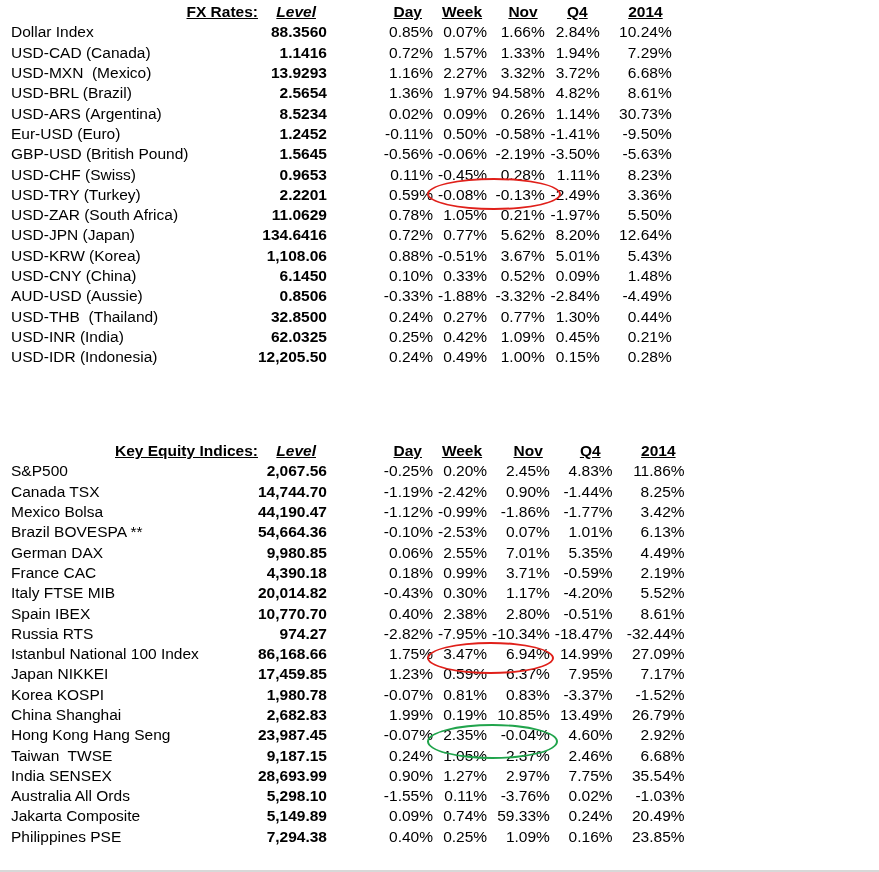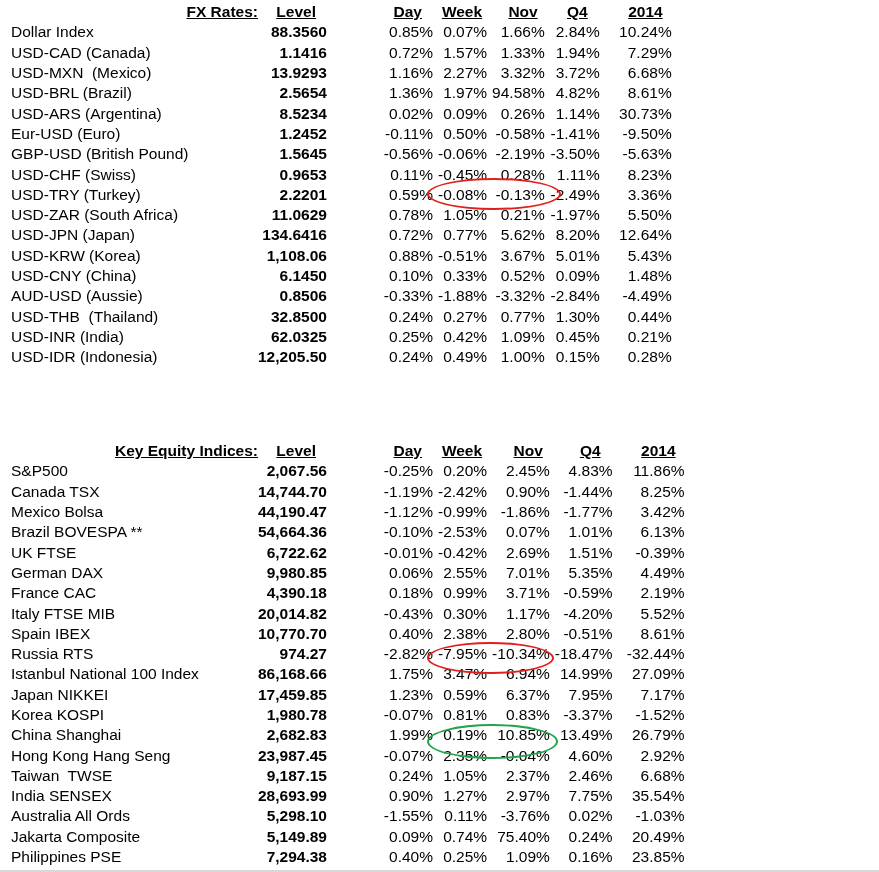--- a/index.html
+++ b/index.html
@@ -26,21 +26,21 @@
     text-align: right;
     font-weight: bold;
     text-decoration: underline;
     white-space: pre;
   }
   th.colh {
     text-align: right;
     font-weight: bold;
     text-decoration: underline;
   }
-  th.c0 { padding-right: 16px; }
+  th.c0 { padding-right: 16px; font-style: italic; }
   th.c1 { padding-right: 16px; }
   th.c2 { padding-right: 10px; margin-left: 40px; }
   th.c3 { padding-right: 12px; }
   th.c4 { padding-right: 17px; }
   th.c5 { padding-right: 14px; }
   td.lbl { text-align: left; white-space: pre; }
   td.num { text-align: right; padding-right: 5px; }
   td.level { font-weight: bold; }
   .ellipse {
     position: absolute;
@@ -294,29 +294,20 @@
         <tr>
           <td class="lbl">Brazil BOVESPA **</td>
           <td class="num level">54,664.36</td>
           <td class="num">-0.10%</td>
           <td class="num">-2.53%</td>
           <td class="num">0.07%</td>
           <td class="num">1.01%</td>
           <td class="num">6.13%</td>
         </tr>
         <tr>
-          <td class="lbl">UK FTSE</td>
-          <td class="num level">6,722.62</td>
-          <td class="num">-0.01%</td>
-          <td class="num">-0.42%</td>
-          <td class="num">2.69%</td>
-          <td class="num">1.51%</td>
-          <td class="num">-0.39%</td>
-        </tr>
-        <tr>
           <td class="lbl">German DAX</td>
           <td class="num level">9,980.85</td>
           <td class="num">0.06%</td>
           <td class="num">2.55%</td>
           <td class="num">7.01%</td>
           <td class="num">5.35%</td>
           <td class="num">4.49%</td>
         </tr>
         <tr>
           <td class="lbl">France CAC</td>
@@ -424,21 +415,21 @@
           <td class="num">0.11%</td>
           <td class="num">-3.76%</td>
           <td class="num">0.02%</td>
           <td class="num">-1.03%</td>
         </tr>
         <tr>
           <td class="lbl">Jakarta Composite</td>
           <td class="num level">5,149.89</td>
           <td class="num">0.09%</td>
           <td class="num">0.74%</td>
-          <td class="num">75.40%</td>
+          <td class="num">59.33%</td>
           <td class="num">0.24%</td>
           <td class="num">20.49%</td>
         </tr>
         <tr>
           <td class="lbl">Philippines PSE</td>
           <td class="num level">7,294.38</td>
           <td class="num">0.40%</td>
           <td class="num">0.25%</td>
           <td class="num">1.09%</td>
           <td class="num">0.16%</td>

